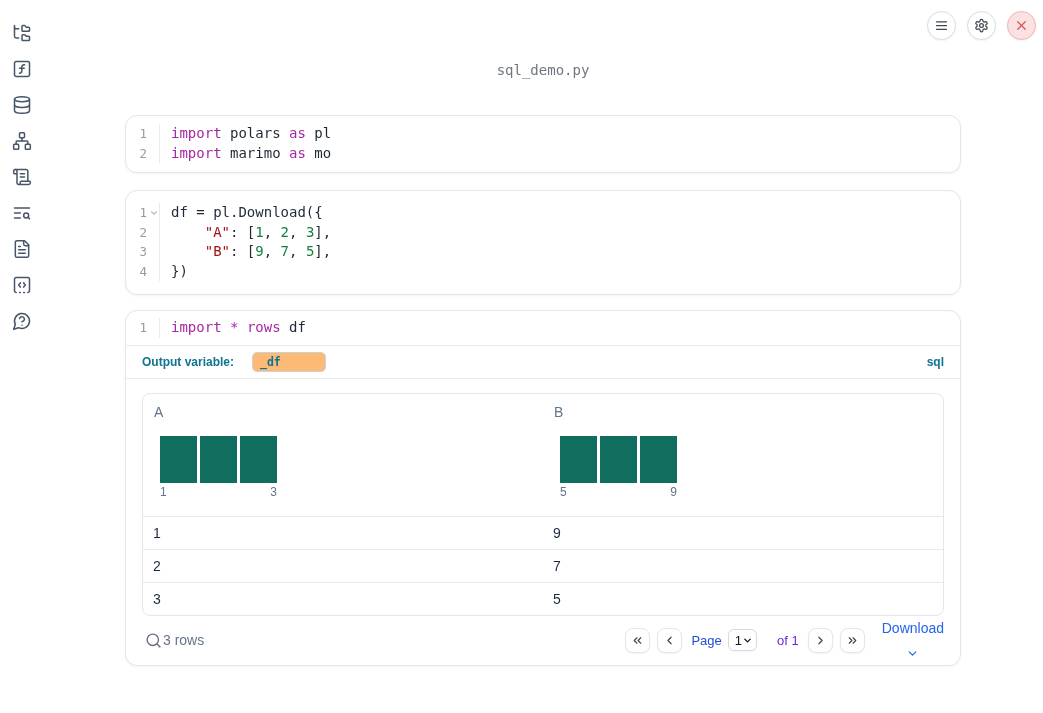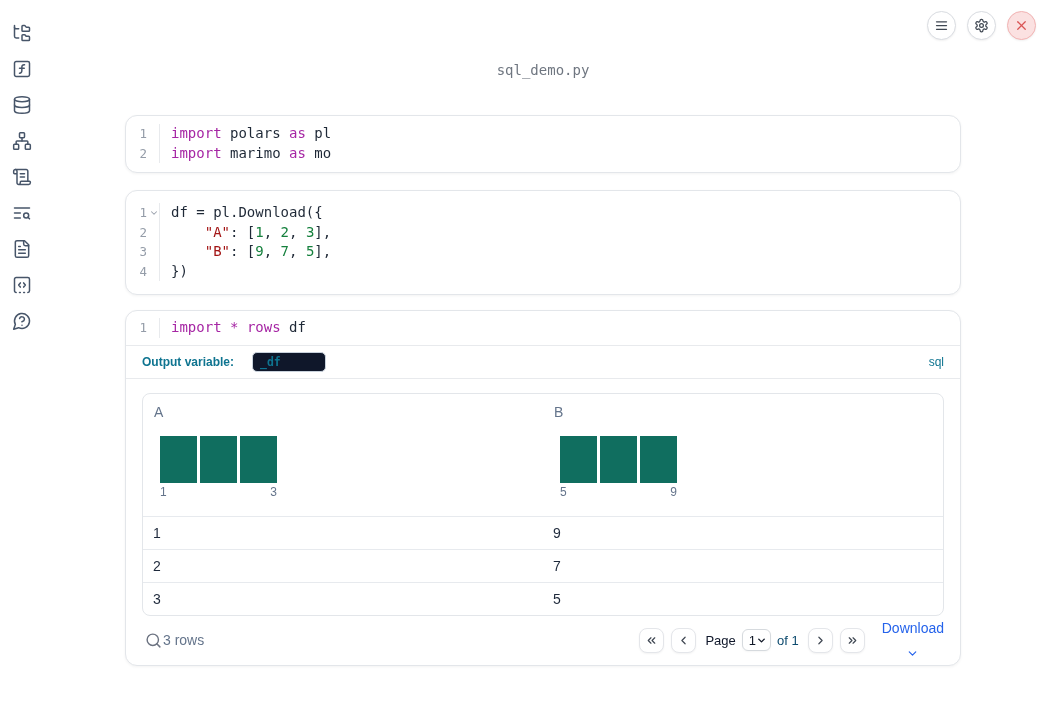--- a/index.html
+++ b/index.html
@@ -33,23 +33,23 @@
   .fold-icon { position:absolute; right:0; top:5px; width:10px; height:10px; color:#9aa1ac; cursor:pointer; }
   .code { flex:1; font-family:"DejaVu Sans Mono","Liberation Mono",monospace; font-size:14px; color:#1f2937; padding-left:11px; cursor:text; }
   .code-line { height:19.5px; line-height:19.5px; white-space:pre; }
   .kw { color:#a626a4; }
   .str { color:#a31515; }
   .num { color:#15803d; }
 
   
   .outvar-row { height:33px; display:flex; align-items:center; padding:0 16px; border-top:1px solid #e8eaed; }
   .outvar-label { font-size:12px; font-weight:bold; color:#0e7490; margin-right:18px; }
-  .outvar-input { width:74px; height:20px; border:1px solid #c9d2dc; border-radius:5px; background:#0f172a; padding:0 7px; font-family:"DejaVu Sans Mono","Liberation Mono",monospace; font-size:11.5px; font-weight:bold; color:#0e7490; display:flex; align-items:center; }
+  .outvar-input { width:74px; height:20px; border:1px solid #c9d2dc; border-radius:5px; background:#fdba74; padding:0 7px; font-family:"DejaVu Sans Mono","Liberation Mono",monospace; font-size:11.5px; font-weight:bold; color:#0e7490; display:flex; align-items:center; }
   .outvar-spacer { flex:1; }
-  .lang-badge { font-size:12px; font-weight:normal; color:#0e7490; }
+  .lang-badge { font-size:12px; font-weight:bold; color:#0e7490; }
 
   
   .output-section { border-top:1px solid #e8eaed; flex:1; padding:14px 16px 0; display:flex; flex-direction:column; }
   .table-card { border:1px solid #e3e6ea; border-radius:8px; overflow:hidden; background:#fff; }
   .t-header { display:flex; height:122px; }
   .t-hcol { width:50%; padding:10px 12px 0 11px; }
   .t-hname { color:#64748b; font-size:14px; }
   .hist { margin-top:16px; margin-left:6px; width:117px; }
   .hist-bars { display:flex; gap:3px; height:47px; align-items:flex-end; }
   .hist-bar { width:37px; height:100%; background:#106e5f; }
@@ -59,22 +59,22 @@
 
   
   .table-footer { flex:1; display:flex; align-items:center; justify-content:space-between; }
   .tf-left { display:flex; align-items:center; margin-left:3px; }
   .tf-search { background:none; border:none; color:#6b7280; cursor:pointer; width:18px; height:18px; display:flex; align-items:center; }
   .tf-search svg { width:17px; height:17px; }
   .tf-count { font-size:14px; color:#64748b; }
   .tf-right { display:flex; align-items:center; }
   .pg-btn { width:25px; height:25px; border:1px solid #e4e6ea; border-radius:8px; background:#fff; box-shadow:0 1px 2px rgba(0,0,0,.05); display:flex; align-items:center; justify-content:center; color:#3f4752; cursor:pointer; margin-right:7px; }
   .pg-btn svg { width:13px; height:13px; }
-  .pg-text { font-size:13px; color:#0f172a; margin:0 6px 0 2px; }
-  .pg-of { font-size:13px; color:#0c4a6e; margin:0 9px 0 6px; }
+  .pg-text { font-size:13px; color:#1d4ed8; margin:0 6px 0 2px; }
+  .pg-of { font-size:13px; color:#6d28d9; margin:0 9px 0 20px; }
   .pg-select { height:22px; min-width:27px; border:1px solid #d6dade; border-radius:6px; background:#fff; box-shadow:0 1px 2px rgba(0,0,0,.04); display:flex; align-items:center; padding:0 3px 0 6px; font-size:13px; color:#111827; cursor:pointer; }
   .pg-select svg { width:11px; height:11px; color:#111827; }
   .download-btn { display:flex; align-items:center; gap:9px; background:none; border:none; color:#2563eb; font-size:14px; font-family:"Liberation Sans",sans-serif; cursor:pointer; margin-left:10px;flex-direction:column; }
   .download-btn svg { width:13px; height:13px; margin-top:2px; }
 </style>
 </head>
 <body>
 
 <nav class="sidebar">
   <button class="side-btn">

